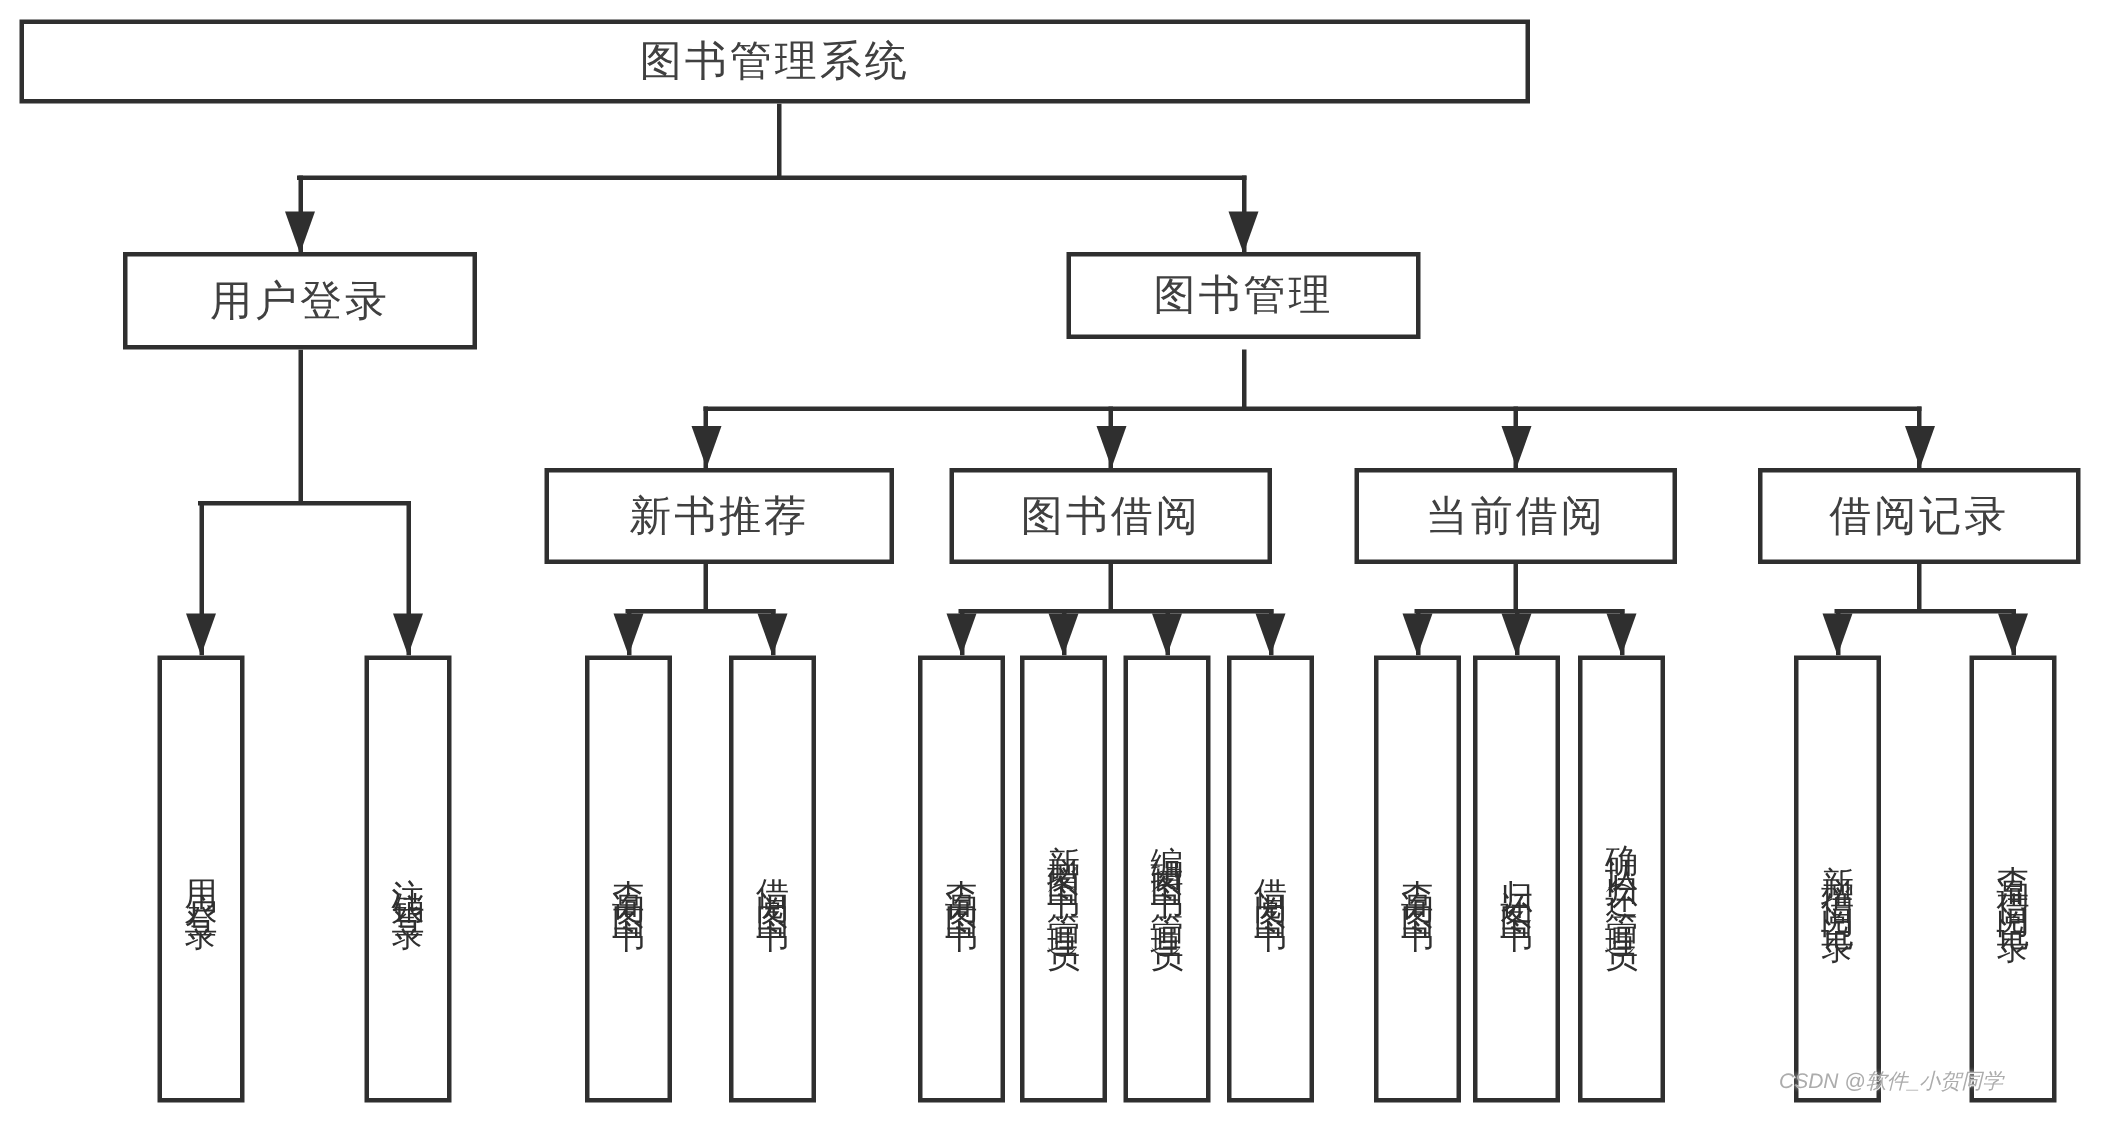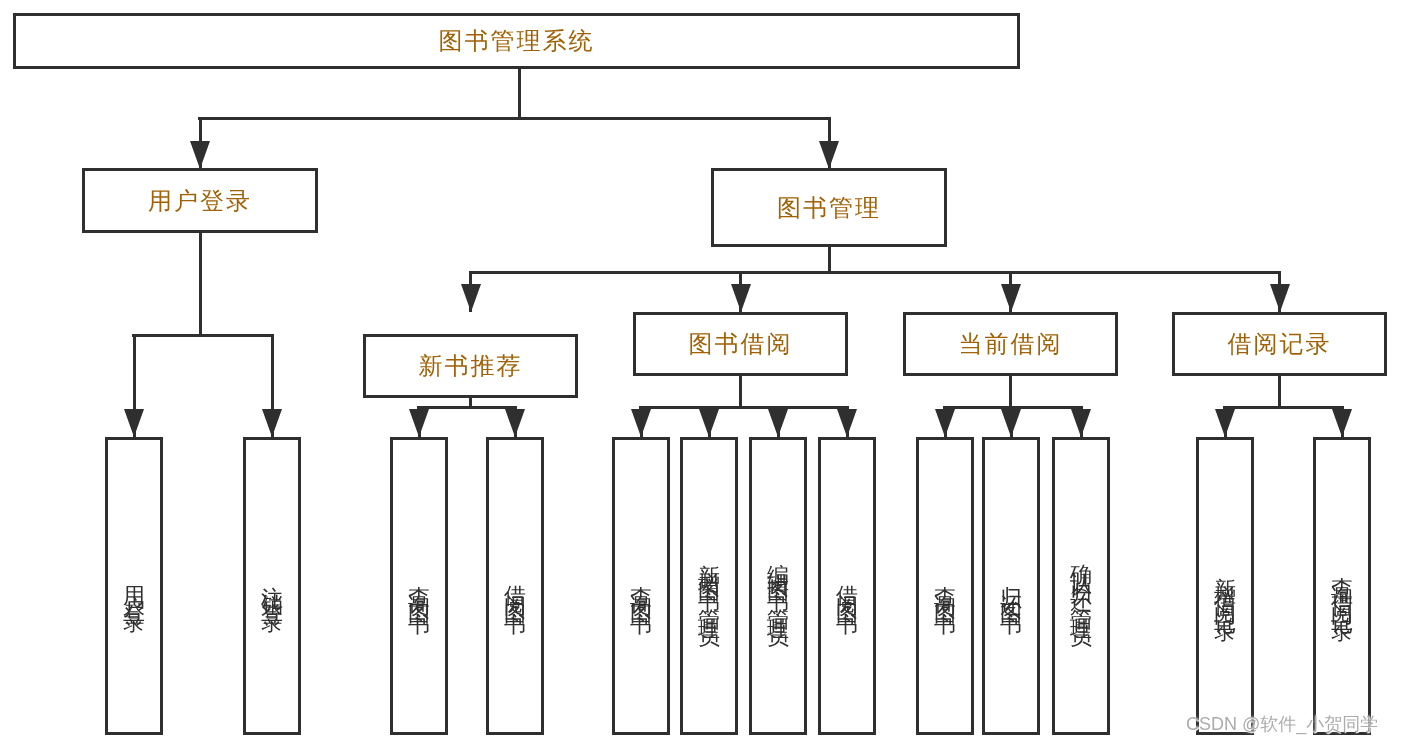--- a/index.html
+++ b/index.html
@@ -15,23 +15,23 @@
     position: absolute;
     background: #ffffff;
     border: 3px solid #2f2f2f;
     box-sizing: border-box;
     display: flex;
     align-items: center;
     justify-content: center;
     z-index: 2;
   }
   .hlabel {
-    font-size: 24px;
+    font-size: 28px;
     letter-spacing: 2px;
-    color: #a16207;
+    color: #404040;
     white-space: nowrap;
     text-align: center;
   }
   .leaf { top: 437px; width: 58px; height: 298px; }
   .vtext {
     writing-mode: vertical-rl;
     text-orientation: upright;
     font-size: 22px;
     letter-spacing: 9px;
     color: #2f2f2f;
@@ -47,44 +47,45 @@
     bottom: 0;
     width: 0; height: 0;
     border-left: 10px solid transparent;
     border-right: 10px solid transparent;
     border-top: 28px solid #2f2f2f;
   }
   .watermark {
     position: absolute;
     left: 1186px;
     top: 712px;
-    font-size: 18px;
+    font-size: 14px;
     color: #acacac;
     z-index: 5;
     white-space: nowrap;
     text-shadow: 0 0 3px #ffffff, 1px 1px 0 rgba(255,255,255,0.85);
+    font-style: italic;
   }
 </style>
 </head>
 <body>
 
 <div class="canvas">
 
   <div class="box" style="left:13px; top:13px; width:1007px; height:56px;">
     <span class="hlabel">图书管理系统</span>
   </div>
 
   <div class="box" style="left:82px; top:168px; width:236px; height:65px;">
     <span class="hlabel">用户登录</span>
   </div>
-  <div class="box" style="left:711px; top:168px; width:236px; height:79px;">
+  <div class="box" style="left:711px; top:168px; width:236px; height:58px;">
     <span class="hlabel">图书管理</span>
   </div>
 
-  <div class="box" style="left:363px; top:312px; width:215px; height:64px;margin-top:22px;">
+  <div class="box" style="left:363px; top:312px; width:233px; height:64px;">
     <span class="hlabel">新书推荐</span>
   </div>
   <div class="box" style="left:903px; top:312px; width:215px; height:64px;">
     <span class="hlabel">当前借阅</span>
   </div>
   <div class="box" style="left:633px; top:312px; width:215px; height:64px;">
     <span class="hlabel">图书借阅</span>
   </div>
   <div class="box" style="left:1172px; top:312px; width:215px; height:64px;">
     <span class="hlabel">借阅记录</span>

